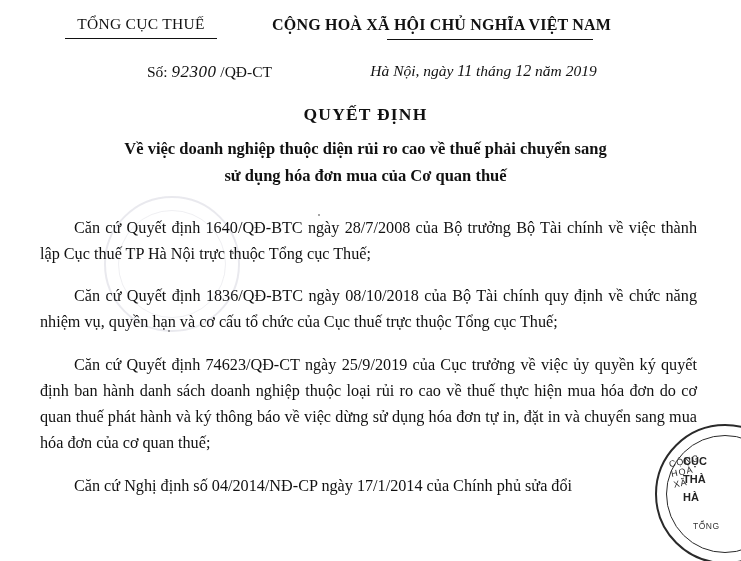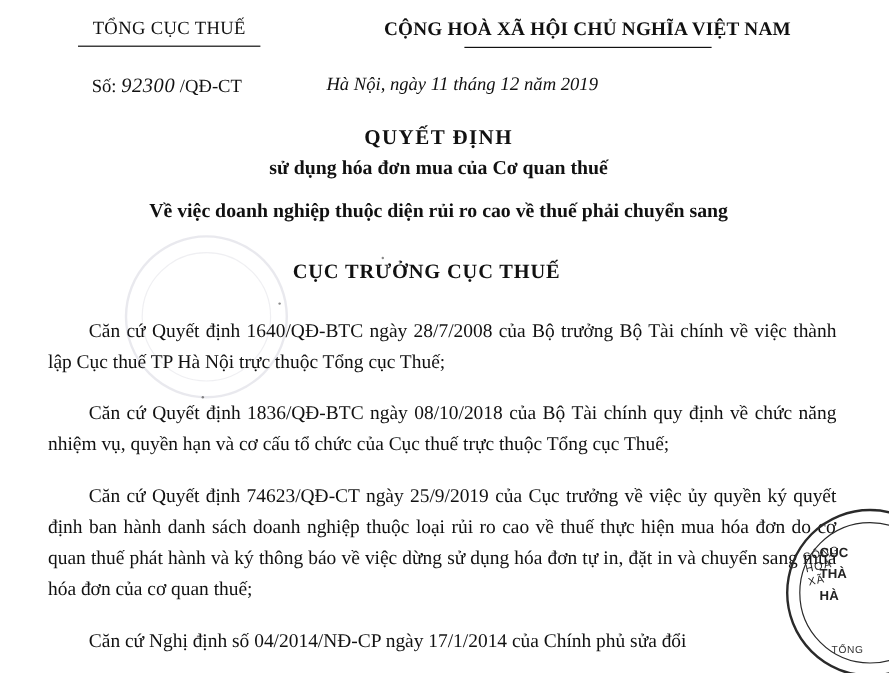--- a/index.html
+++ b/index.html
@@ -30,21 +30,20 @@
     box-sizing: border-box;
   }
   .header-left {
     width: 272px;
     text-align: center;
     padding-left: 10px;
     box-sizing: border-box;
   }
   .header-right {
     flex: 1;
-    text-align: center;
     padding-right: 34px;
     box-sizing: border-box;
   }
 
   .org-line1 {
     font-size: 15.5px;
     letter-spacing: .3px;
     line-height: 1.35;
   }
   .org-line2 {
@@ -79,29 +78,29 @@
     margin: 3px auto 0 auto;
   }
 
   
   .numdate {
     display: flex;
     margin-top: 22px;
   }
   .num {
     width: 272px;
-    text-align: center;
+    text-align: right;
     font-size: 15.5px;
     padding-left: 6px;
     box-sizing: border-box;
     white-space: nowrap;
   }
   .date {
     flex: 1;
-    text-align: left;
+    text-align: center;
     font-size: 15.5px;
     font-style: italic;
     padding-right: 46px;
     box-sizing: border-box;
     white-space: nowrap;
   }
   .hand {
     font-family: "Liberation Serif", serif;
     font-style: italic;
     font-size: 17px;
@@ -213,21 +212,21 @@
     top: 26px;
     font-family: "Liberation Sans", sans-serif;
     font-size: 11px;
     font-weight: bold;
     line-height: 1.65;
     color: #222;
   }
   .stamp-bottom {
     position: absolute;
     left: 36px;
-    bottom: 16px;
+    bottom: 31px;
     font-family: "Liberation Sans", sans-serif;
     font-size: 8.5px;
     letter-spacing: .5px;
     color: #333;
   }
 
   .ink-blot {
     position: absolute;
     pointer-events: none;
     background: rgba(40,40,40,.55);
@@ -263,25 +262,24 @@
       <span class="hand-date">11</span>
       <span>tháng</span>
       <span class="hand-date">12</span>
       <span>năm</span>
       <span>2019</span>
     </div>
   </div>
 
   <div class="title-block">
     <div class="title-main">QUYẾT ĐỊNH</div>
+    <div class="title-sub">Về việc doanh nghiệp thuộc diện rủi ro cao về thuế phải chuyển sang</div>
     <div class="title-sub" style="margin-top:2px">sử dụng hóa đơn mua của Cơ quan thuế</div>
-    <div class="title-sub">Về việc doanh nghiệp thuộc diện rủi ro cao về thuế phải chuyển sang</div>
-  </div>
-
-  <div class="issuer">CỤC TRƯỞNG CỤC THUẾ</div>
+  </div>
+
 
   <div class="body-text">
     <p>Căn cứ Quyết định 1640/QĐ-BTC ngày 28/7/2008 của Bộ trưởng Bộ Tài chính về việc thành lập Cục thuế TP Hà Nội trực thuộc Tổng cục Thuế;</p>
     <p>Căn cứ Quyết định 1836/QĐ-BTC ngày 08/10/2018 của Bộ Tài chính quy định về chức năng nhiệm vụ, quyền hạn và cơ cấu tổ chức của Cục thuế trực thuộc Tổng cục Thuế;</p>
     <p>Căn cứ Quyết định 74623/QĐ-CT ngày 25/9/2019 của Cục trưởng về việc ủy quyền ký quyết định ban hành danh sách doanh nghiệp thuộc loại rủi ro cao về thuế thực hiện mua hóa đơn do cơ quan thuế phát hành và ký thông báo về việc dừng sử dụng hóa đơn tự in, đặt in và chuyển sang mua hóa đơn của cơ quan thuế;</p>
     <p>Căn cứ Nghị định số 04/2014/NĐ-CP ngày 17/1/2014 của Chính phủ sửa đổi</p>
   </div>
 
   <div class="stamp-round">
     <div class="inner"></div>

